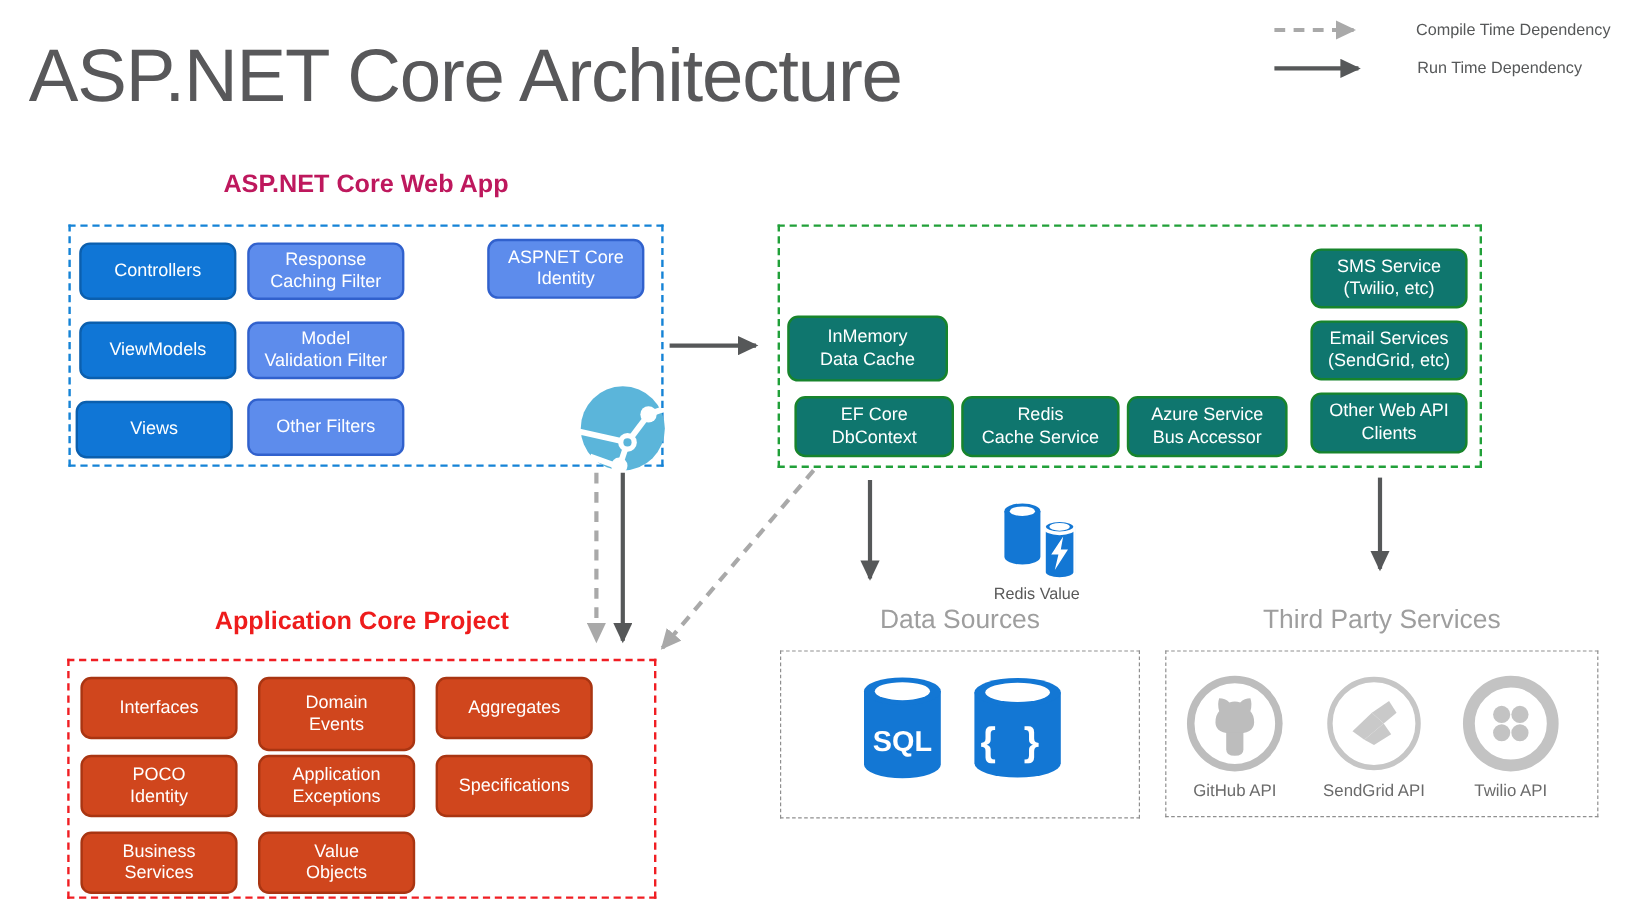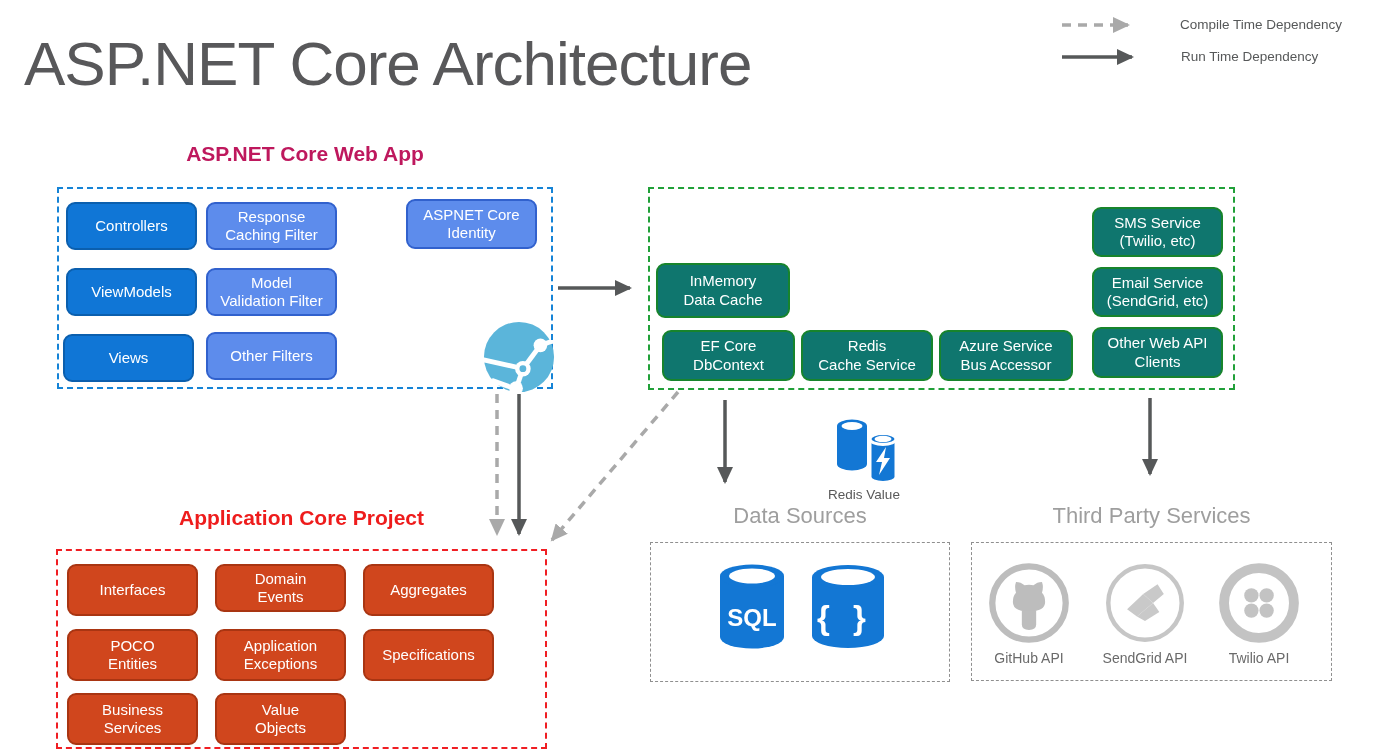--- a/index.html
+++ b/index.html
@@ -90,32 +90,32 @@
   <div class="box b-green" style="left:662px;top:330px;width:133px;height:51px;">EF Core
 DbContext</div>
   <div class="box b-green" style="left:801px;top:330px;width:132px;height:51px;">Redis
 Cache Service</div>
   <div class="box b-green" style="left:939px;top:330px;width:134px;height:51px;">Azure Service
 Bus Accessor</div>
   <div class="box b-green" style="left:1092px;top:327px;width:131px;height:51px;">Other Web API
 Clients</div>
   <div class="box b-green" style="left:1092px;top:207px;width:131px;height:50px;">SMS Service
 (Twilio, etc)</div>
-  <div class="box b-green" style="left:1092px;top:267px;width:131px;height:50px;">Email Service
+  <div class="box b-green" style="left:1092px;top:267px;width:131px;height:50px;">Email Services
 (SendGrid, etc)</div>
 
   <div class="zone-title t-red" style="left:56px;top:506px;width:491px;">Application Core Project</div>
   <div class="zone zone-core" style="left:56px;top:549px;width:491px;height:200px;"></div>
 
   <div class="box b-red" style="left:67px;top:564px;width:131px;height:52px;">Interfaces</div>
-  <div class="box b-red" style="left:215px;top:564px;width:131px;height:48px;">Domain
+  <div class="box b-red" style="left:215px;top:564px;width:131px;height:62px;">Domain
 Events</div>
   <div class="box b-red" style="left:363px;top:564px;width:131px;height:52px;">Aggregates</div>
   <div class="box b-red" style="left:67px;top:629px;width:131px;height:52px;">POCO
-Entities</div>
+Identity</div>
   <div class="box b-red" style="left:215px;top:629px;width:131px;height:52px;">Application
 Exceptions</div>
   <div class="box b-red" style="left:363px;top:629px;width:131px;height:52px;">Specifications</div>
   <div class="box b-red" style="left:67px;top:693px;width:131px;height:52px;">Business
 Services</div>
   <div class="box b-red" style="left:215px;top:693px;width:131px;height:52px;">Value
 Objects</div>
 
   <svg class="icon" style="left:834px;top:415px;" width="62" height="72" viewBox="0 0 62 72">
     <path d="M3,11 L3,49 A15,6.5 0 0 0 33,49 L33,11 Z" fill="#1377d4"></path>

